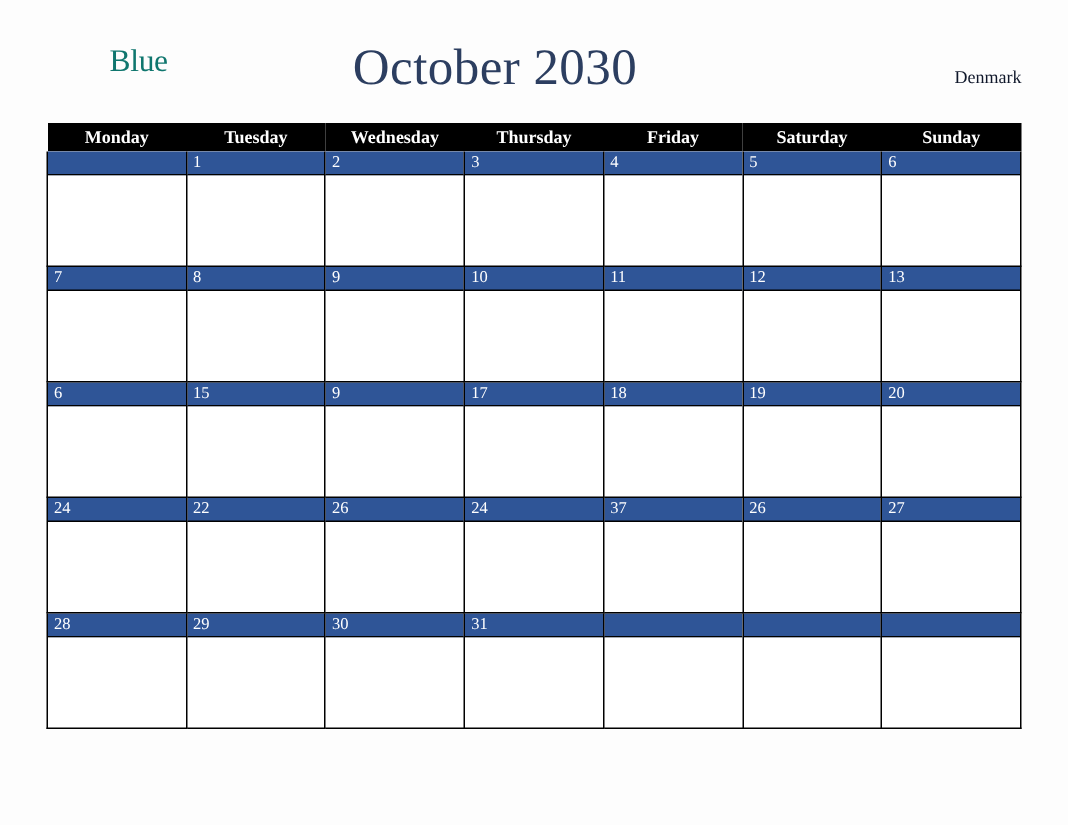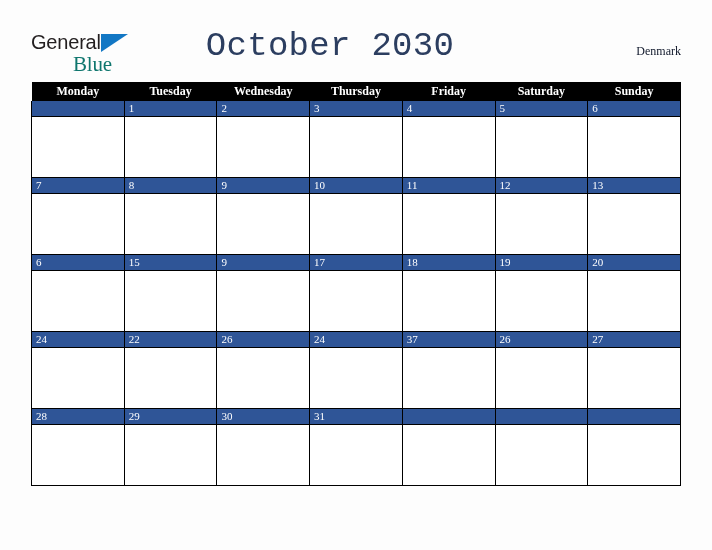--- a/index.html
+++ b/index.html
@@ -69,21 +69,21 @@
     color: #0f766e;
     letter-spacing: -0.2px;
   }
 
   .calendar-title {
     position: absolute;
     left: 0;
     top: 27px;
     width: 660px;
     text-align: center;
-    font-family: Liberation Mono, monospace;
+    font-family: Liberation Serif, serif;
     font-size: 34px;
     color: #2c3e60;
     letter-spacing: 0.3px;
   }
 
   .region-label {
     position: absolute;
     right: 31px;
     top: 44px;
     font-family: "Liberation Serif", serif;
@@ -142,23 +142,20 @@
     height: 60px;
     background: #ffffff;
   }
 </style>
 </head>
 <body>
 
 <div class="page-header">
 
   <div class="logo">
-    <div class="logo-row1">
-      <span class="logo-general">General</span><span class="logo-triangle"></span>
-    </div>
     <div class="logo-row2">
       <span class="logo-blue">Blue</span>
     </div>
   </div>
 
   <div class="calendar-title">October 2030</div>
 
   <div class="region-label">Denmark</div>
 
 </div>

